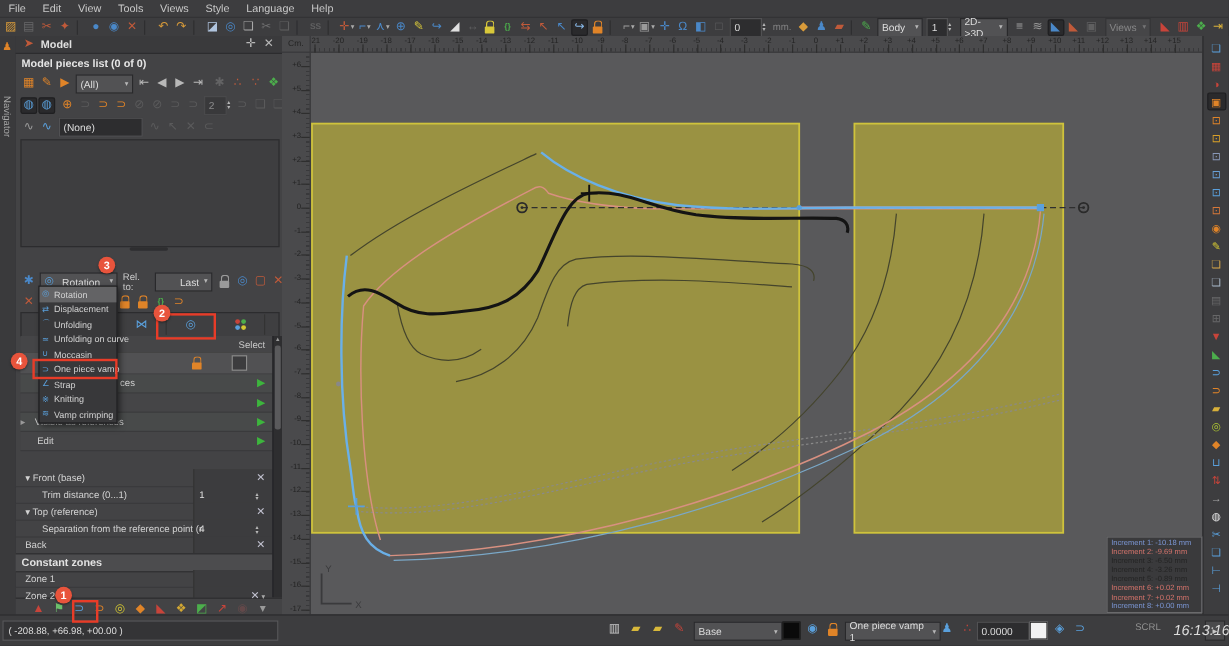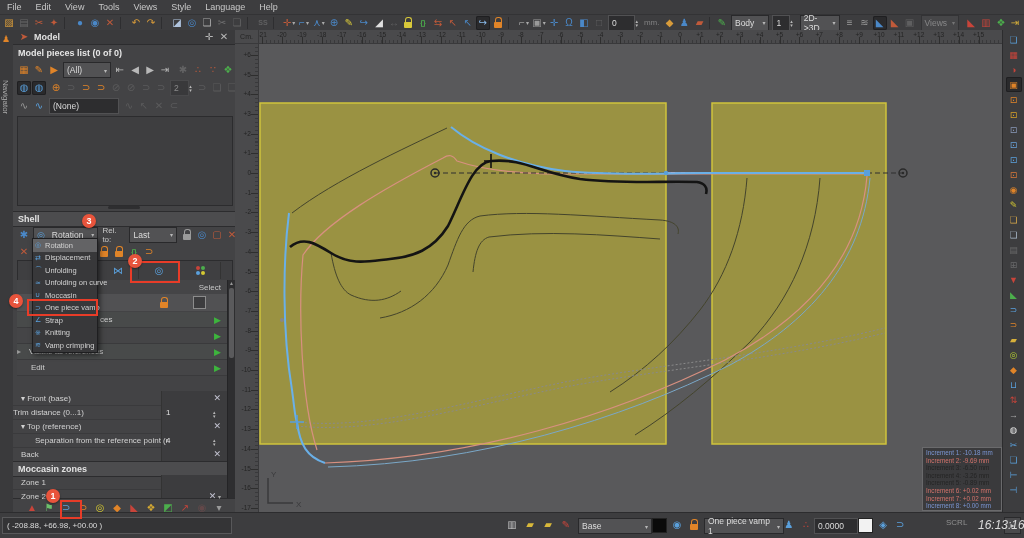--- a/index.html
+++ b/index.html
@@ -280,33 +280,32 @@
           <span class="ti dim" style="color: rgb(119, 119, 119);">∿</span>
           <span class="ti dim" style="color: rgb(119, 119, 119);">↖</span>
           <span class="ti dim" style="color: rgb(119, 119, 119);">✕</span>
           <span class="ti dim" style="color: rgb(119, 119, 119);">⊂</span>
         </span>
     </div>
 
     <div class="listbox" style="top:86px;height:88px;"></div>
     <div class="abs" style="left:95px;top:176px;width:32px;height:3px;background:#2e2e30;border-radius:2px;"></div>
 
-    <div class="sechdr abs" style="left:0;top:181px;width:222px;box-sizing:border-box;">Shell</div>
 
     <div class="row" style="top:196px;height:17px;padding-left:4px;">
       <span class="tstrip" id="s-pre">
           <span class="ti" style="color: rgb(74, 136, 200);">✱</span>
         </span>
       <span class="combo" style="width:58px;margin:0 2px;">
           <span class="cicon" style="color:#5aa0dc;">◎</span>
           <span>Rotation</span>
           <span class="car">▾</span>
         </span>
       <span style="font-size:8px;color:#c8c8c8;margin:0 2px;">Rel. to:</span>
-      <span class="combo" style="width:40px;">
+      <span class="combo" style="width:40px;justify-content:flex-end;">
           <span>Last</span>
           <span class="car">▾</span>
         </span>
       <span class="tstrip" id="s-post" style="margin-left:3px;">
           <span class="ti lk">
             <i class="lksh" style="border-color: rgb(154, 154, 154);"></i>
             <i class="lkbd" style="background: rgb(154, 154, 154);"></i>
           </span>
           <span class="ti" style="color: rgb(74, 136, 200);">◎</span>
           <span class="ti" style="color: rgb(192, 90, 58);">▢</span>
@@ -386,21 +385,21 @@
       </div>
 
     <div id="s-rcrows">
         <div class="abs" style="left: 0px; top: 361px; width: 222px; height: 14px; display: flex; align-items: center; font-size: 8px; color: rgb(210, 210, 210); border-bottom: 1px solid rgb(58, 58, 60);">
           <span class="valcol"></span>
           <span style="margin-left: 8px; position: relative; z-index: 2; white-space: nowrap; overflow: hidden; max-width: 138px;">▾ Front (base)</span>
           <span style="position: absolute; right: 14px; z-index: 2;"><span class="xbtn">✕</span></span>
         </div>
         <div class="abs" style="left: 0px; top: 375px; width: 222px; height: 14px; display: flex; align-items: center; font-size: 8px; color: rgb(210, 210, 210); border-bottom: 1px solid rgb(58, 58, 60);">
           <span class="valcol"></span>
-          <span style="position: relative; z-index: 2; white-space: nowrap; overflow: hidden; max-width: 138px;">Trim distance (0...1)</span>
+          <span style="margin-left: 22px; position: relative; z-index: 2; white-space: nowrap; overflow: hidden; max-width: 138px;">Trim distance (0...1)</span>
           <span style="position: absolute; left: 153px; z-index: 2; color: rgb(224, 224, 224);">1</span>
           <span style="position: absolute; right: 14px; z-index: 2;"><span class="spinbtn">
               <span>▴</span>
               <span>▾</span>
             </span></span>
         </div>
         <div class="abs" style="left: 0px; top: 389px; width: 222px; height: 14px; display: flex; align-items: center; font-size: 8px; color: rgb(210, 210, 210); border-bottom: 1px solid rgb(58, 58, 60);">
           <span class="valcol"></span>
           <span style="margin-left: 8px; position: relative; z-index: 2; white-space: nowrap; overflow: hidden; max-width: 138px;">▾ Top (reference)</span>
           <span style="position: absolute; right: 14px; z-index: 2;"><span class="xbtn">✕</span></span>
@@ -413,21 +412,21 @@
               <span>▴</span>
               <span>▾</span>
             </span></span>
         </div>
         <div class="abs" style="left: 0px; top: 417px; width: 222px; height: 14px; display: flex; align-items: center; font-size: 8px; color: rgb(210, 210, 210); border-bottom: 1px solid rgb(58, 58, 60);">
           <span class="valcol"></span>
           <span style="margin-left: 8px; position: relative; z-index: 2; white-space: nowrap; overflow: hidden; max-width: 138px;">Back</span>
           <span style="position: absolute; right: 14px; z-index: 2;"><span class="xbtn">✕</span></span>
         </div>
       </div>
-    <div class="sechdr abs" style="left:0;top:431px;width:222px;box-sizing:border-box;">Moccasin zones</div>
+    <div class="sechdr abs" style="left:0;top:431px;width:222px;box-sizing:border-box;">Constant zones</div>
     <div id="s-czrows">
         <div class="abs" style="left: 0px; top: 445px; width: 222px; height: 14px; display: flex; align-items: center; font-size: 8px; color: rgb(210, 210, 210); border-bottom: 1px solid rgb(58, 58, 60);">
           <span class="valcol"></span>
           <span style="margin-left: 8px; position: relative; z-index: 2; white-space: nowrap; overflow: hidden; max-width: 138px;">Zone 1</span>
           <span style="position: absolute; right: 14px; z-index: 2;"></span>
         </div>
         <div class="abs" style="left: 0px; top: 459px; width: 222px; height: 14px; display: flex; align-items: center; font-size: 8px; color: rgb(210, 210, 210); border-bottom: 1px solid rgb(58, 58, 60);">
           <span class="valcol"></span>
           <span style="margin-left: 8px; position: relative; z-index: 2; white-space: nowrap; overflow: hidden; max-width: 138px;">Zone 2</span>
           <span style="position: absolute; right: 14px; z-index: 2;"><span class="xbtn">✕</span><span style="font-size: 6px; color: rgb(170, 170, 170);"> ▾</span></span>

